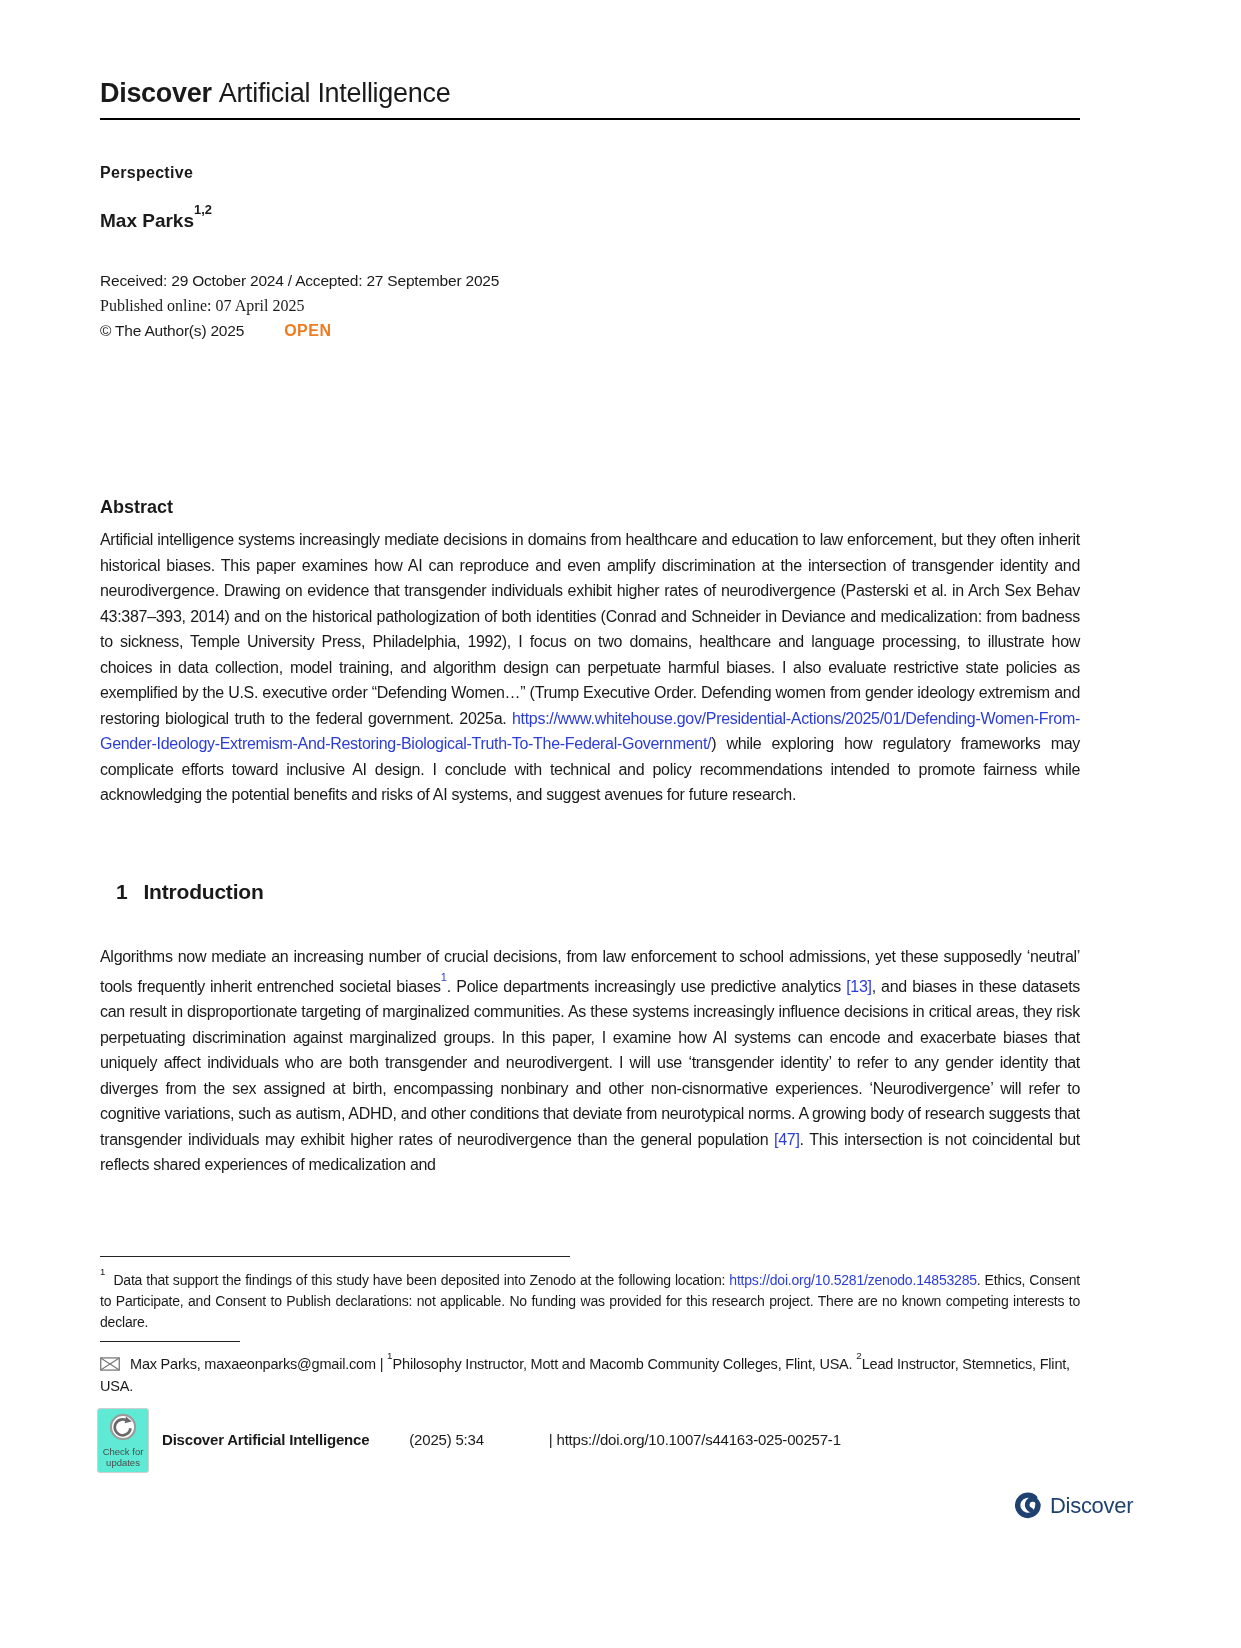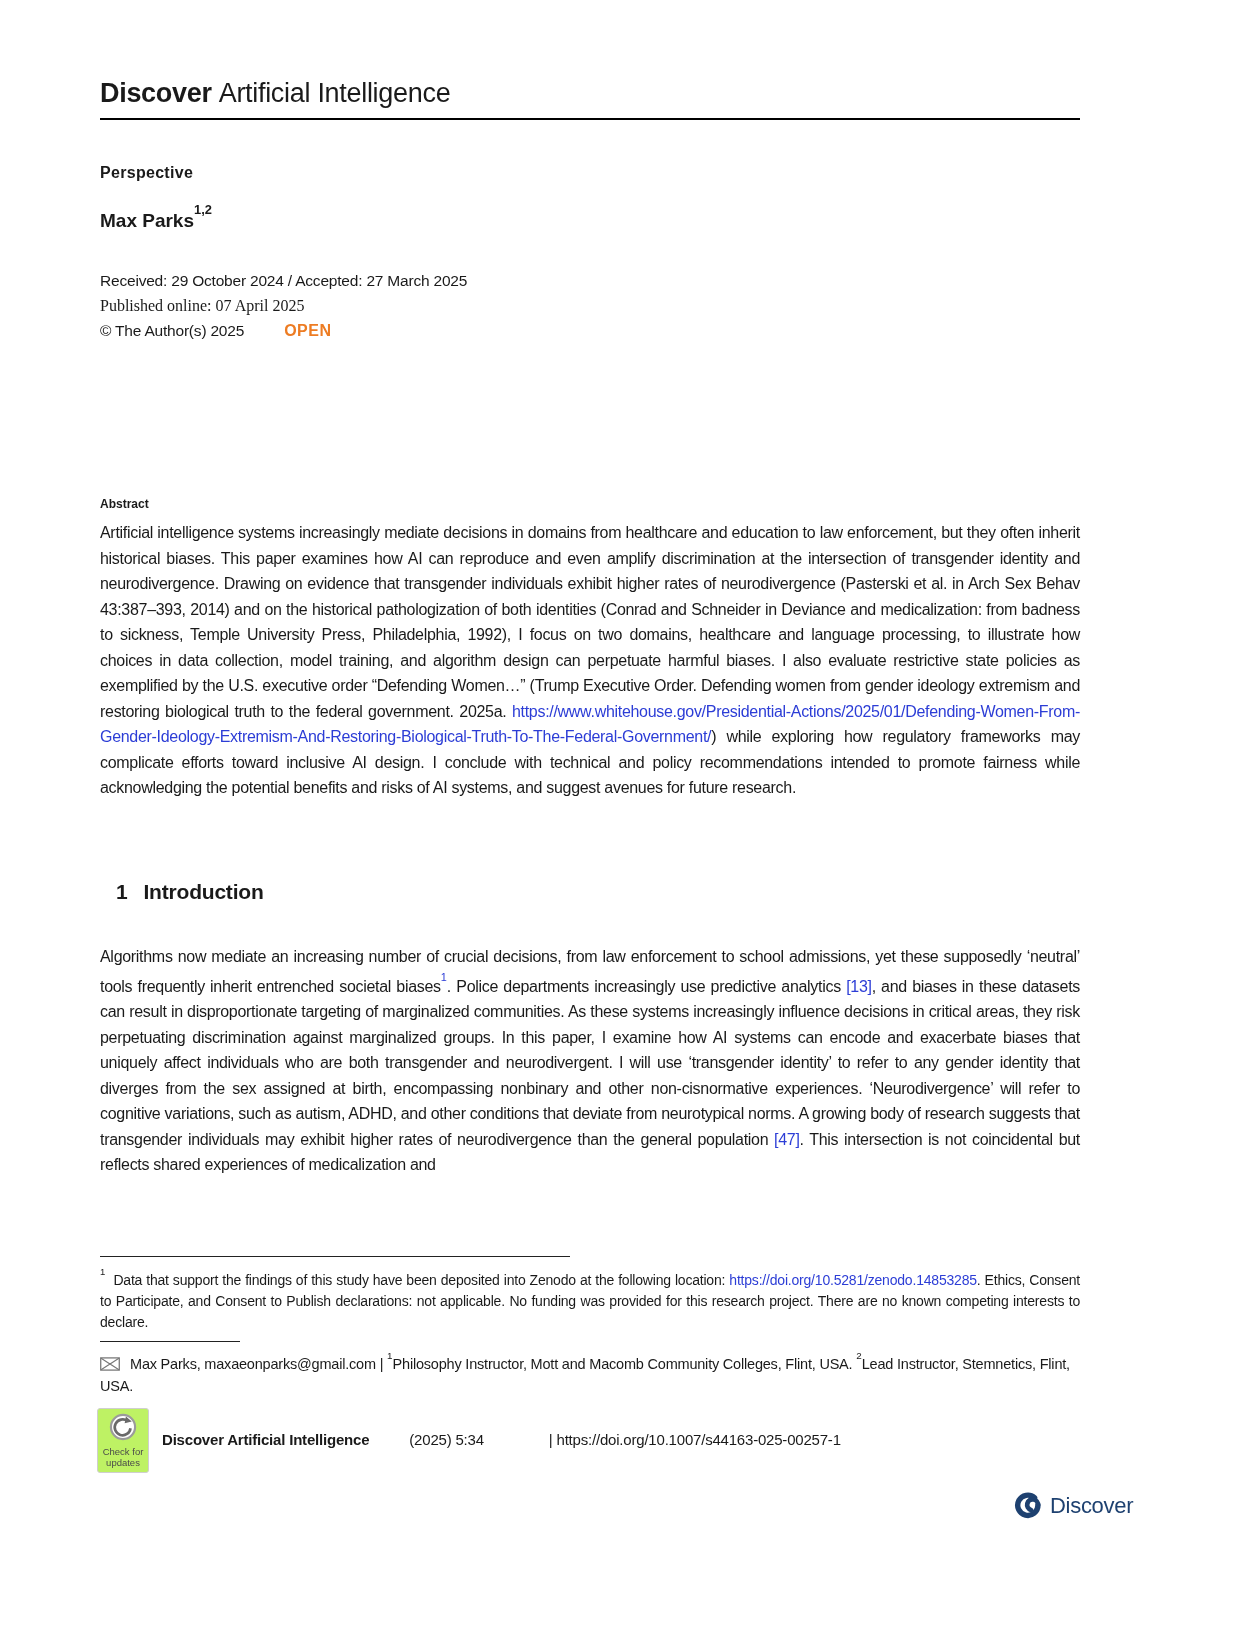--- a/index.html
+++ b/index.html
@@ -17,39 +17,39 @@
   .title{margin:24px 0 0 0;font-size:30px;line-height:38px;font-weight:700;letter-spacing:-0.4px;color:#111;}
   .author{margin-top:26px;font-size:19px;font-weight:700;}
   .author sup{font-weight:700;}
   .meta1{margin-top:40px;font-size:15.5px;letter-spacing:-0.2px;}
   .meta2{margin-top:7px;font-family:"Liberation Serif",serif;font-size:16px;}
   .meta3{margin-top:7px;font-size:15.5px;display:flex;align-items:flex-end;letter-spacing:-0.2px;}
   .open-badge{margin-left:40px;color:#ed7c23;font-weight:700;font-size:16px;letter-spacing:0.5px;cursor:pointer;}
   
   .abs{position:absolute;left:100px;width:980px;}
   .abstract-section{top:497px;}
-  .abstract-heading{margin:0;font-size:12px;font-weight:700;}
+  .abstract-heading{margin:0;font-size:18px;font-weight:700;}
   .body-text{margin:9px 0 0 0;font-size:16px;line-height:25.5px;text-align:justify;letter-spacing:-0.3px;}
   .introduction-section{top:864px;}
   .section-heading{margin:16px;font-size:21px;font-weight:700;letter-spacing:-0.2px;}
   .section-heading .sec-num{margin-right:16px;}
   .introduction-section .body-text{margin-top:40px;}
   sup{font-size:68%;position:relative;top:-0.45em;letter-spacing:0;}
   .lnk{color:#2c3dd6;text-decoration:none;word-break:break-all;overflow-wrap:anywhere;cursor:pointer;}
   
   .footnotes{top:1256px;}
   .fn-rule{border-top:1.5px solid #222;width:470px;height:0;}
   .footnote-text{margin:8px 0 0 0;font-size:14px;line-height:21px;text-align:justify;letter-spacing:-0.2px;}
   .corr-rule{margin-top:8px;border-top:1.5px solid #222;width:140px;height:0;}
   .correspondence-text{margin:8px 0 0 0;font-size:14.5px;line-height:22px;letter-spacing:-0.2px;}
   .envelope{margin-right:10px;vertical-align:-2px;}
   
   .check-badge{
     position:absolute;left:97px;top:1408px;width:52px;box-sizing:border-box;
-    background:#bef264;border:1px solid #cfcfcf;border-radius:3px;
+    background:#5eead4;border:1px solid #cfcfcf;border-radius:3px;
     text-align:center;padding:3px 2px 4px;cursor:pointer;
   }
   .check-badge .cb-label{font-size:9.5px;line-height:1.18;color:#4a4a4a;}
   .footer-line{position:absolute;left:162px;top:1431px;display:flex;align-items:baseline;font-size:15px;letter-spacing:-0.2px;}
   .fl-name{font-weight:700;}
   .fl-issue{margin-left:40px;}
   .fl-doi{margin-left:65px;}
   .brand-logo{position:absolute;left:1014px;top:1492px;display:flex;align-items:center;color:#1e4170;}
   .brand-logo .bl-text{font-size:22px;margin-left:9px;letter-spacing:-0.3px;}
 </style>
@@ -65,21 +65,21 @@
       <div class="header-rule"></div>
     </header>
 
     <div class="article-type">Perspective</div>
 
 
     <div class="author">
       <span>Max Parks</span><sup>1,2</sup>
     </div>
 
-    <div class="meta1">Received: 29 October 2024 / Accepted: 27 March 2025</div>
+    <div class="meta1">Received: 29 October 2024 / Accepted: 27 September 2025</div>
     <div class="meta2">Published online: 07 April 2025</div>
     <div class="meta3">
       <span>© The Author(s) 2025</span>
       <span class="open-badge">OPEN</span>
     </div>
   </div>
 
   <section class="abs abstract-section">
     <h2 class="abstract-heading">Abstract</h2>
     <p class="body-text"><span>Artificial intelligence systems increasingly mediate decisions in domains from healthcare and education to law enforcement, but they often inherit historical biases. This paper examines how AI can reproduce and even amplify discrimination at the intersection of transgender identity and neurodivergence. Drawing on evidence that transgender individuals exhibit higher rates of neurodivergence (Pasterski et al. in Arch Sex Behav 43:387–393, 2014) and on the historical pathologization of both identities (Conrad and Schneider in Deviance and medicalization: from badness to sickness, Temple University Press, Philadelphia, 1992), I focus on two domains, healthcare and language processing, to illustrate how choices in data collection, model training, and algorithm design can perpetuate harmful biases. I also evaluate restrictive state policies as exemplified by the U.S. executive order “Defending Women…” (Trump Executive Order. Defending women from gender ideology extremism and restoring biological truth to the federal government. 2025a. </span><a href="#" class="lnk">https://www.whitehouse.gov/Presidential-Actions/2025/01/Defending-Women-From-Gender-Ideology-Extremism-And-Restoring-Biological-Truth-To-The-Federal-Government/</a><span>) while exploring how regulatory frameworks may complicate efforts toward inclusive AI design. I conclude with technical and policy recommendations intended to promote fairness while acknowledging the potential benefits and risks of AI systems, and suggest avenues for future research.</span></p>

